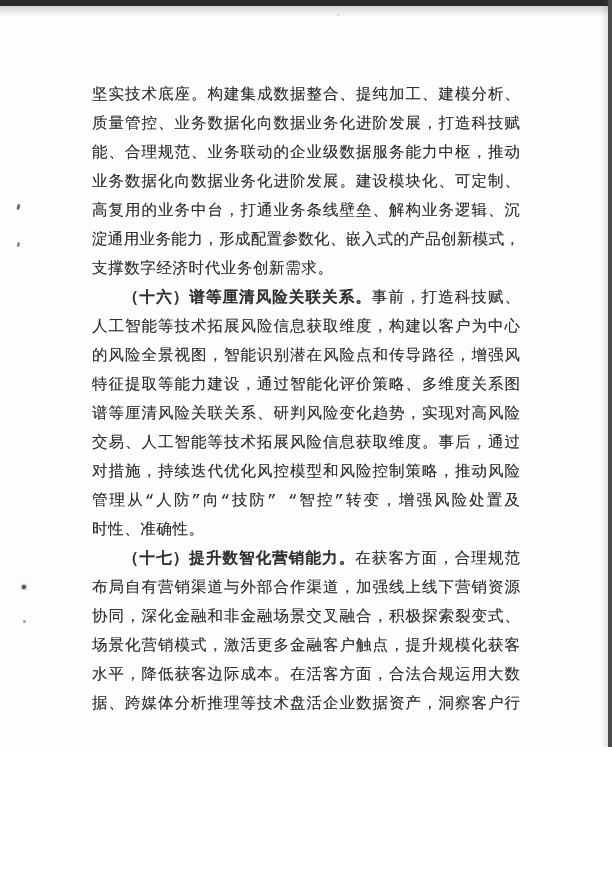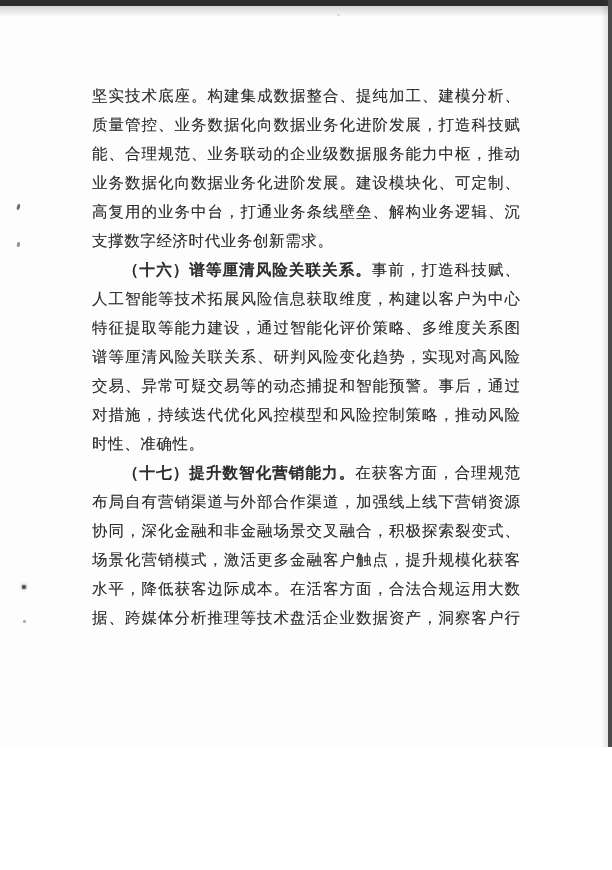--- a/index.html
+++ b/index.html
@@ -6,21 +6,21 @@
     margin: 0;
     padding: 0;
     background: #ffffff;
   }
   #page {
     position: relative;
     width: 612px;
     height: 747px;
     background: #fdfdfd;
     overflow: hidden;
-    font-family: Liberation Sans, sans-serif;
+    font-family: Liberation Mono, monospace;
   }
   
   .top-edge {
     position: absolute;
     top: 0; left: 0; right: 0;
     height: 6px;
     background: #2a2a2a;
   }
   .top-fade {
     position: absolute;
@@ -98,27 +98,30 @@
   <div class="speck speck-3"></div>
   <div class="speck speck-4"></div>
   <div class="speck speck-5"></div>
 
   <div class="textblock">
     <div class="line">坚实技术底座。构建集成数据整合、提纯加工、建模分析、</div>
     <div class="line">质量管控、业务数据化向数据业务化进阶发展，打造科技赋</div>
     <div class="line">能、合理规范、业务联动的企业级数据服务能力中枢，推动</div>
     <div class="line">业务数据化向数据业务化进阶发展。建设模块化、可定制、</div>
     <div class="line">高复用的业务中台，打通业务条线壁垒、解构业务逻辑、沉</div>
+    <div class="line">淀通用业务能力，形成配置参数化、嵌入式的产品创新模式，</div>
     <div class="line short">支撑数字经济时代业务创新需求。</div>
     <div class="line indent"><span class="head">（十六）谱等厘清风险关联关系。</span><span>事前，打造科技赋、</span></div>
     <div class="line">人工智能等技术拓展风险信息获取维度，构建以客户为中心</div>
+    <div class="line">的风险全景视图，智能识别潜在风险点和传导路径，增强风</div>
     <div class="line">特征提取等能力建设，通过智能化评价策略、多维度关系图</div>
     <div class="line">谱等厘清风险关联关系、研判风险变化趋势，实现对高风险</div>
-    <div class="line">交易、异常可疑交易等的动态捕捉和智能预警。事后，通过</div>
+    <div class="line">交易、人工智能等技术拓展风险信息获取维度。事后，通过</div>
     <div class="line">对措施，持续迭代优化风控模型和风险控制策略，推动风险</div>
+    <div class="line">管理从“人防”向“技防” “智控”转变，增强风险处置及</div>
     <div class="line short">时性、准确性。</div>
     <div class="line indent"><span class="head">（十七）提升数智化营销能力。</span><span>在获客方面，合理规范</span></div>
     <div class="line">布局自有营销渠道与外部合作渠道，加强线上线下营销资源</div>
     <div class="line">协同，深化金融和非金融场景交叉融合，积极探索裂变式、</div>
     <div class="line">场景化营销模式，激活更多金融客户触点，提升规模化获客</div>
     <div class="line">水平，降低获客边际成本。在活客方面，合法合规运用大数</div>
     <div class="line">据、跨媒体分析推理等技术盘活企业数据资产，洞察客户行</div>
   </div>
 
   <div class="pagenum">15</div>

